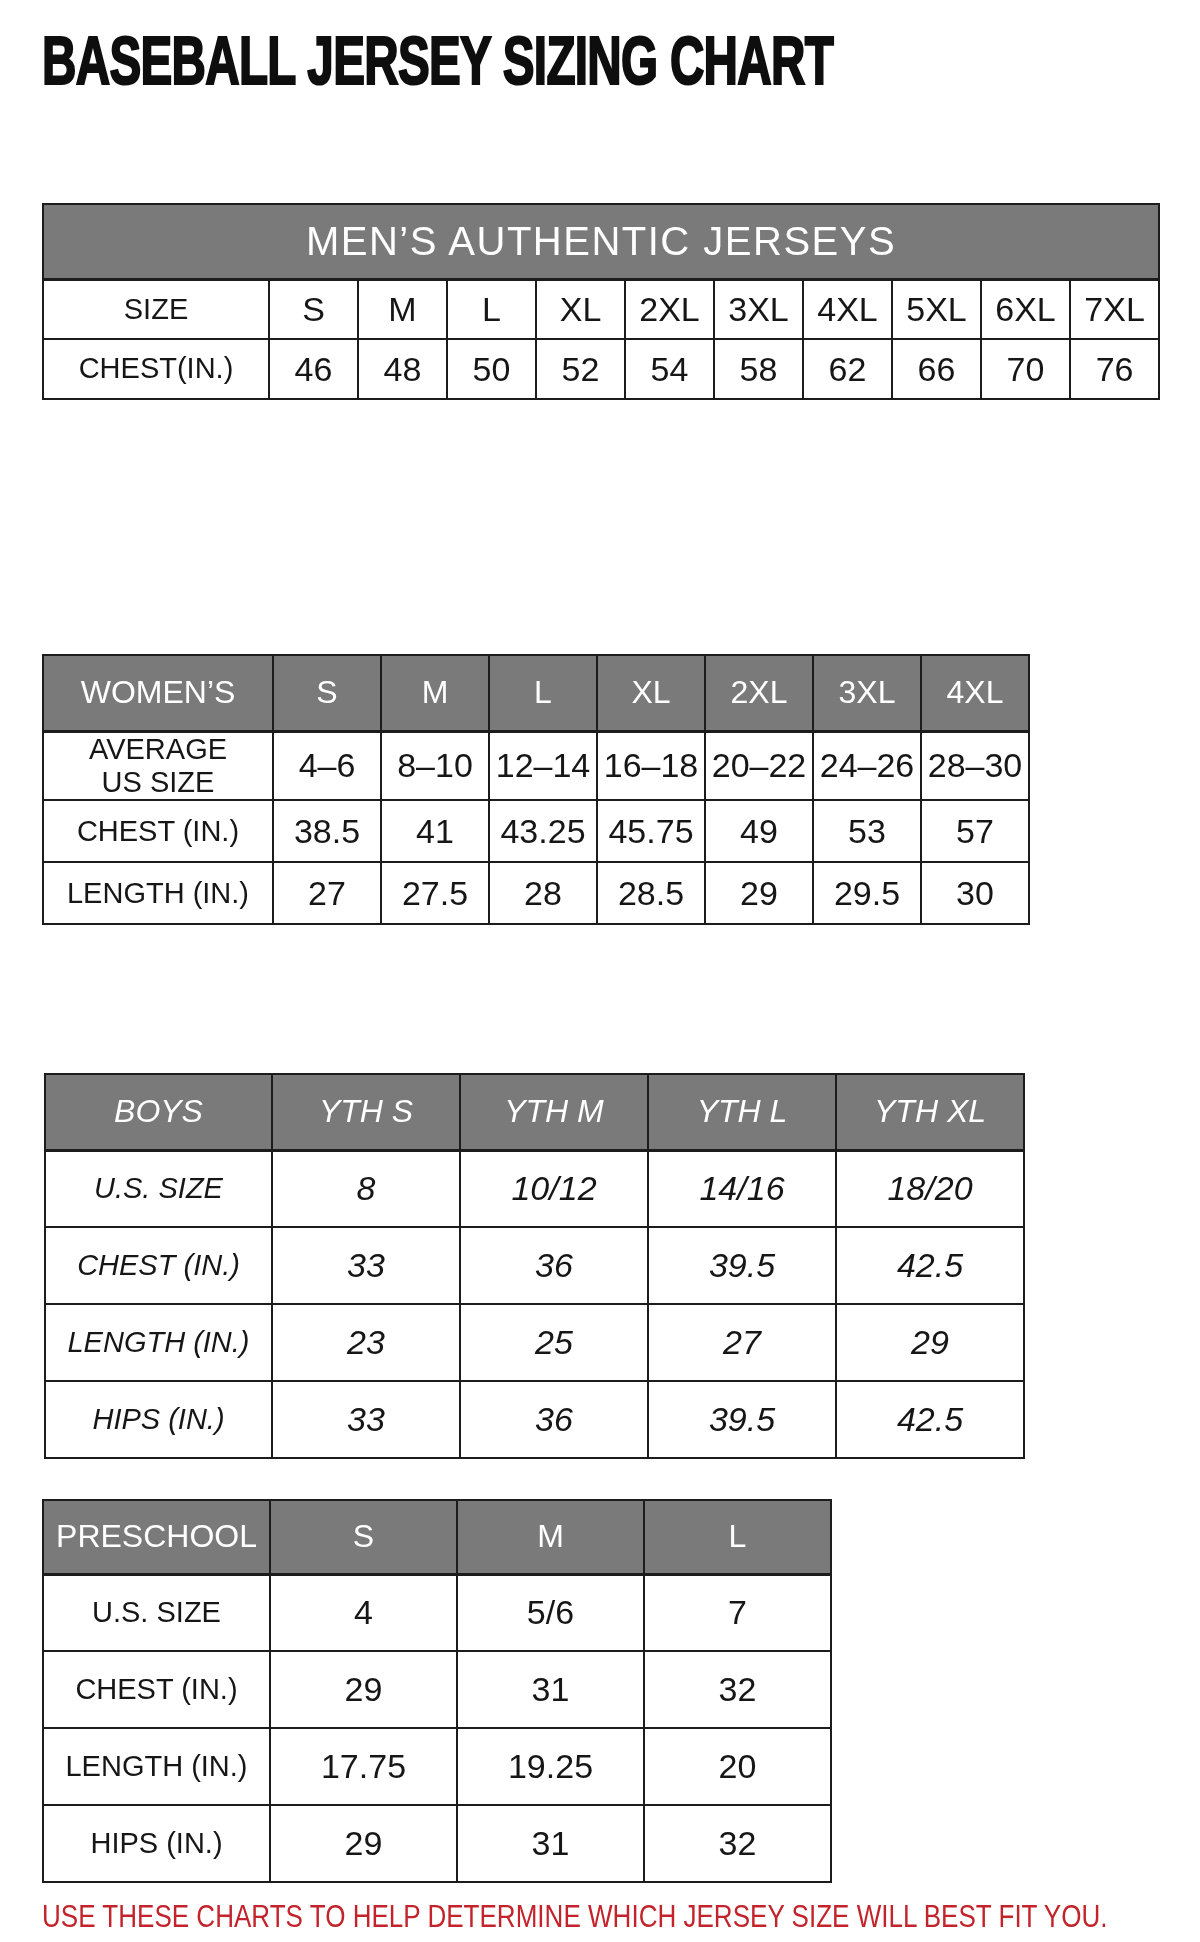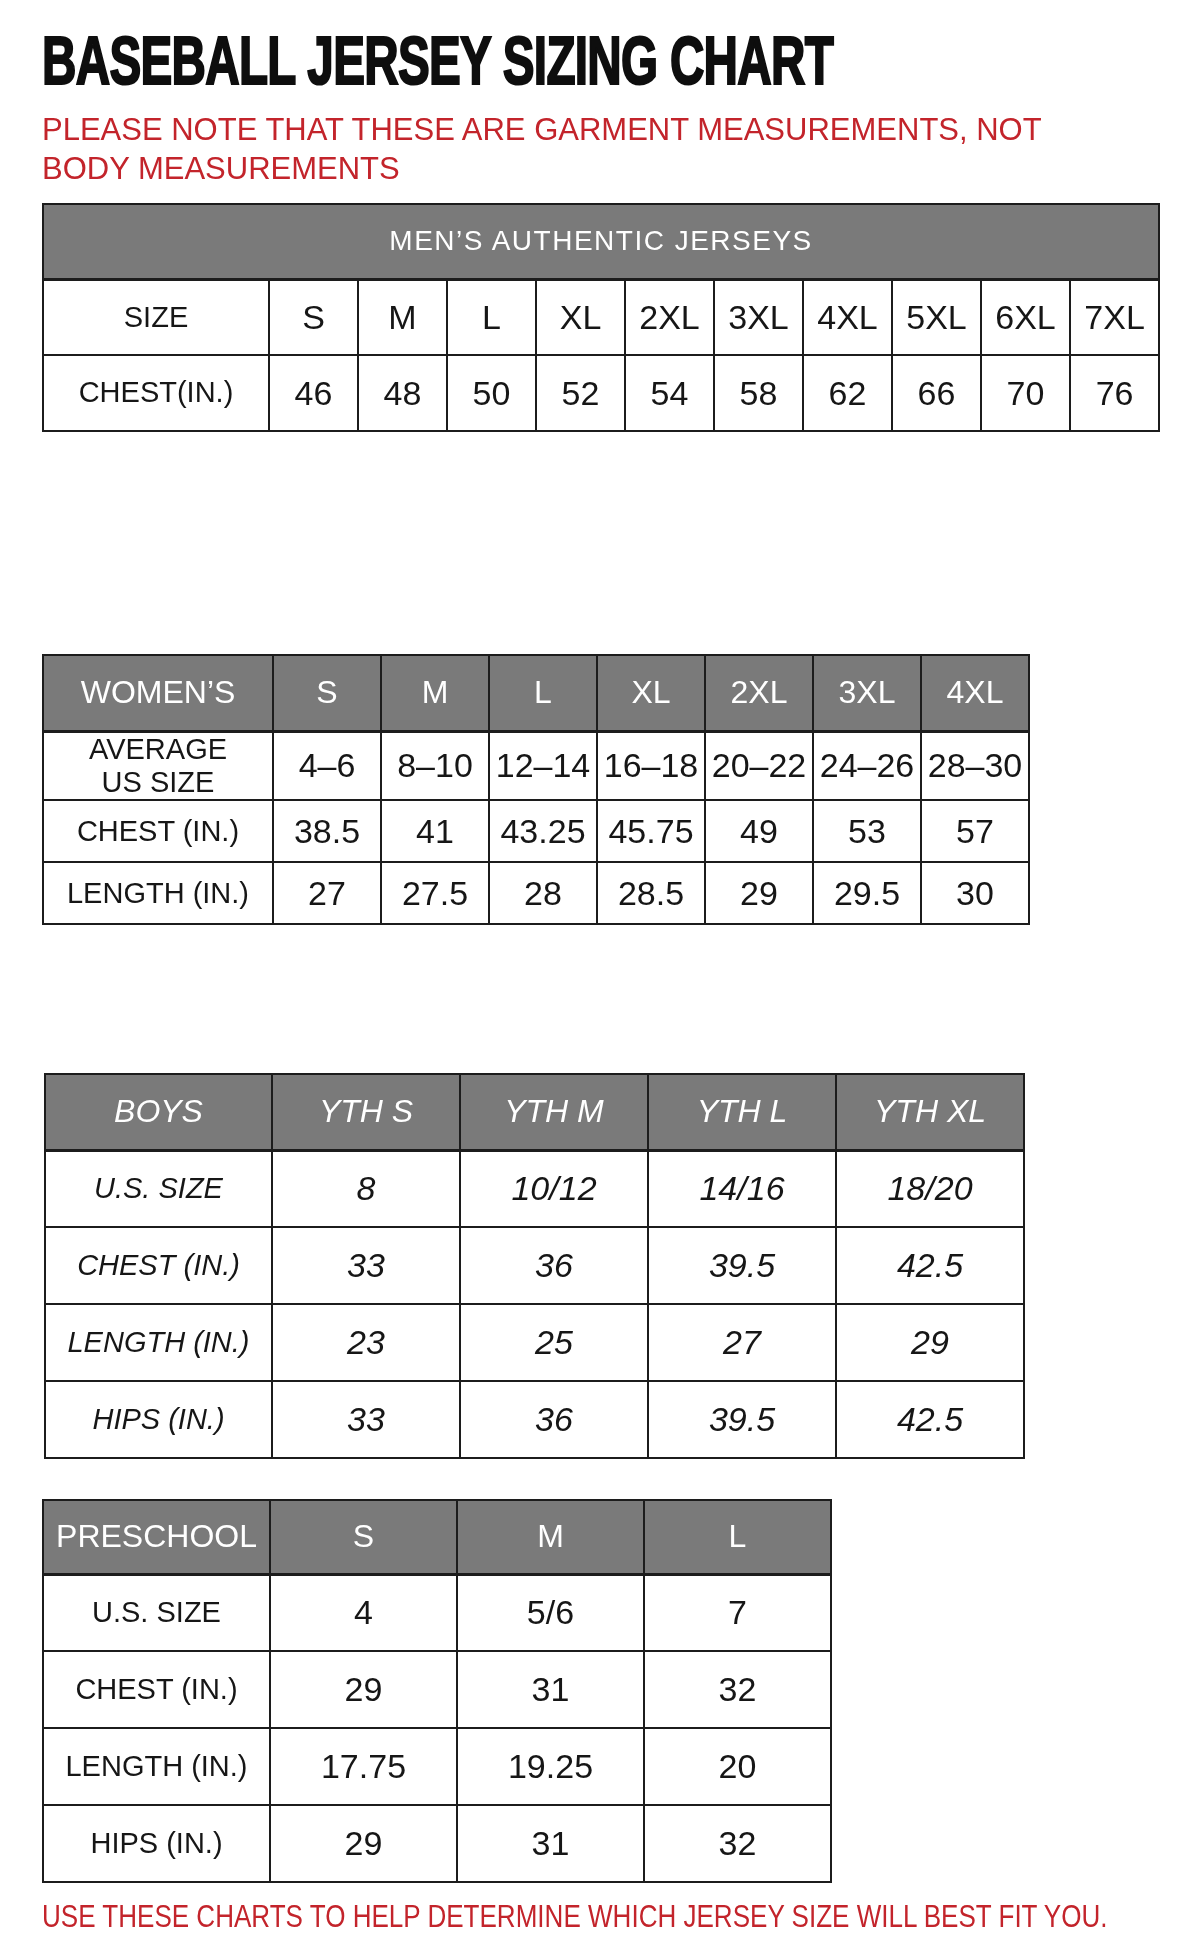--- a/index.html
+++ b/index.html
@@ -35,49 +35,48 @@
     background:#fff;
   }
   td,th{
     border:2px solid var(--border-black);
     text-align:center;vertical-align:middle;
     font-weight:normal;padding:0 2px;overflow:hidden;
     color:var(--text-black);
   }
   .banner-cell{
     background:var(--header-gray);color:#fff;
-    font-size:28px;letter-spacing:1.5px;border-bottom-width:3px;
+    font-size:40px;letter-spacing:1.5px;border-bottom-width:3px;
   }
   .hdr{
     background:var(--header-gray);color:#fff;
     font-size:32px;border-bottom-width:3px;
   }
   .lbl{font-size:29px;white-space:pre-line;line-height:1.15;}
   .val{font-size:34px;}
   #t-mens{left:42px;top:203px;width:1116px;}
   #t-mens thead tr{height:75px;}
-  #t-mens tbody tr{height:76px;}
+  #t-mens tbody tr{height:60px;}
   #t-womens{left:42px;top:654px;width:986px;}
   #t-womens thead tr{height:76px;padding-left:16px;}
   #t-womens tbody tr{height:62px;}
   #t-boys{left:44px;top:1073px;width:979px;font-style:italic;}
   #t-boys thead tr{height:76px;}
   #t-boys tbody tr{height:77px;}
   #t-preschool{left:42px;top:1499px;width:788px;}
   #t-preschool thead tr{height:74px;}
   #t-preschool tbody tr{height:77px;}
 </style>
 </head>
 <body>
 
 <div class="page">
 
   <div class="title">BASEBALL JERSEY SIZING CHART</div>
 
-  <div class="note">PLEASE NOTE THAT THESE ARE GARMENT MEASUREMENTS, NOT BODY MEASUREMENTS</div>
 
   <table id="t-mens">
     <colgroup>
       <col style="width:226px">
         <col style="width:89px">
         <col style="width:89px">
       <col style="width:89px">
         <col style="width:89px">
         <col style="width:89px">
       <col style="width:89px">

